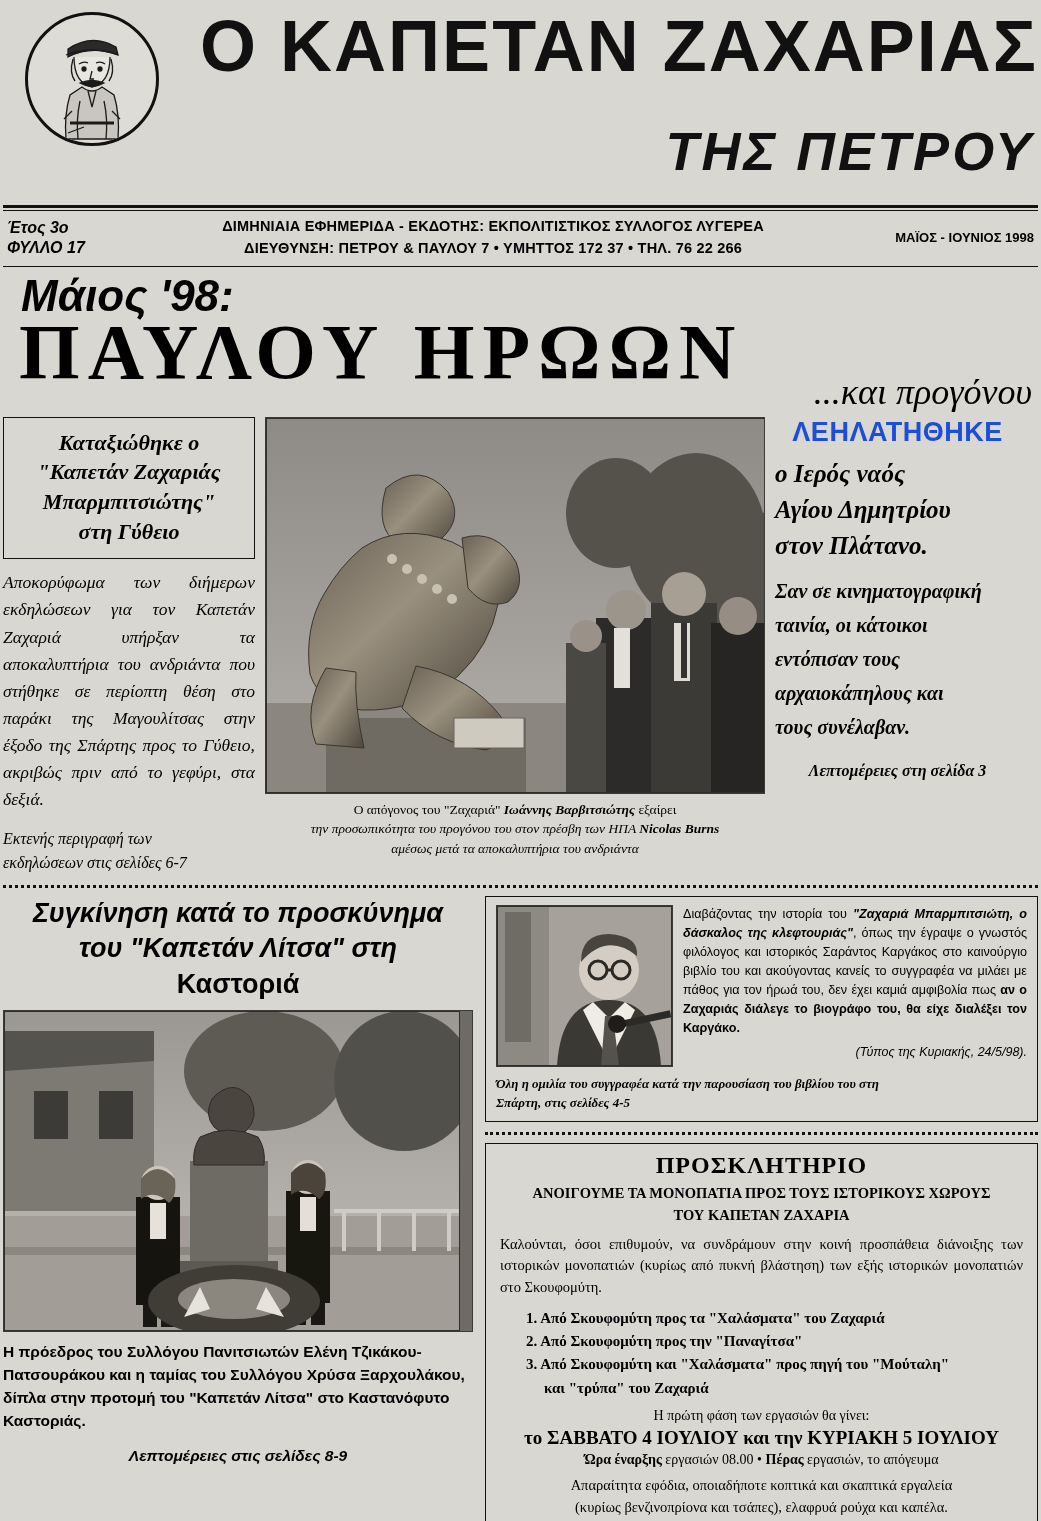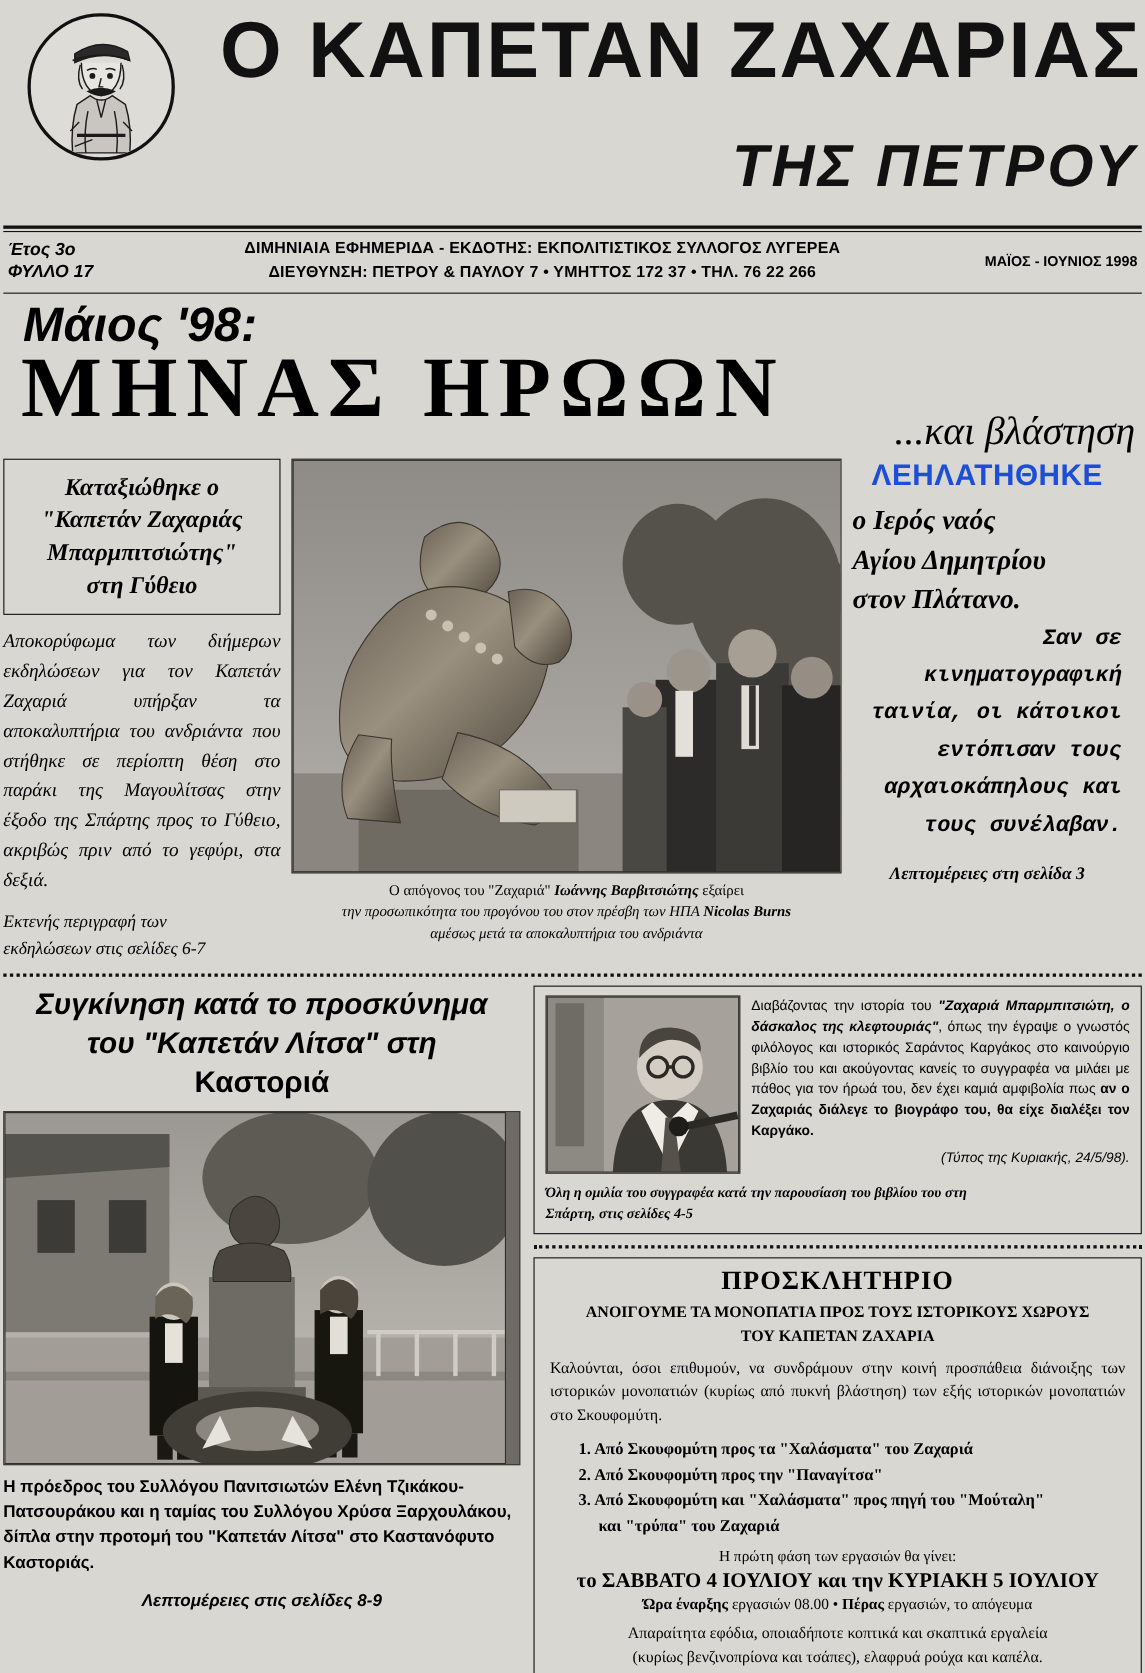--- a/index.html
+++ b/index.html
@@ -153,23 +153,23 @@
     font-family:"Liberation Sans", sans-serif;
     font-weight:bold;font-size:27px;
     text-align:center;color:#1d4ed8;letter-spacing:.5px;
   }
   .right-sub{
     font-family:"Liberation Serif", serif;
     font-style:italic;font-weight:bold;
     font-size:25px;line-height:1.45;margin-top:8px;
   }
   .right-body{
-    font-family:Liberation Mono, monospace;
+    font-family:Liberation Serif, serif;
     font-style:italic;font-weight:bold;
-    font-size:20px;line-height:1.7;text-align:right;
+    font-size:20px;line-height:1.7;text-align:left;margin-top:10px;
   }
   .right-more{
     font-family:"Liberation Serif", serif;
     font-style:italic;font-weight:bold;
     font-size:16px;text-align:center;margin-top:18px;
   }
   
   .dotline{
     border-top:3px dotted #111;
     margin:10px 0 8px 0;
@@ -321,22 +321,22 @@
       <div>ΔΙΜΗΝΙΑΙΑ ΕΦΗΜΕΡΙΔΑ - ΕΚΔΟΤΗΣ: ΕΚΠΟΛΙΤΙΣΤΙΚΟΣ ΣΥΛΛΟΓΟΣ ΛΥΓΕΡΕΑ</div>
       <div>ΔΙΕΥΘΥΝΣΗ: ΠΕΤΡΟΥ &amp; ΠΑΥΛΟΥ 7 • ΥΜΗΤΤΟΣ 172 37 • ΤΗΛ. 76 22 266</div>
     </div>
     <div class="right">ΜΑΪΟΣ - ΙΟΥΝΙΟΣ 1998</div>
   </div>
 
   <div class="rule-thin"></div>
 
   <div class="headline-zone">
     <div class="h-maios">Μάιος '98:</div>
-    <div class="h-mhnas">ΜΗΝΑΣ ΗΡΩΩΝ</div>
-    <div class="h-kai">...και βλάστηση</div>
+    <div class="h-mhnas">ΠΑΥΛΟΥ ΗΡΩΩΝ</div>
+    <div class="h-kai">...και προγόνου</div>
   </div>
 
   <div class="top-row">
 
     <div class="col-left">
       <div class="boxed">
         <div class="t">Καταξιώθηκε ο</div>
         <div class="t">"Καπετάν Ζαχαριάς</div>
         <div class="t">Μπαρμπιτσιώτης"</div>
         <div class="t">στη Γύθειο</div>

